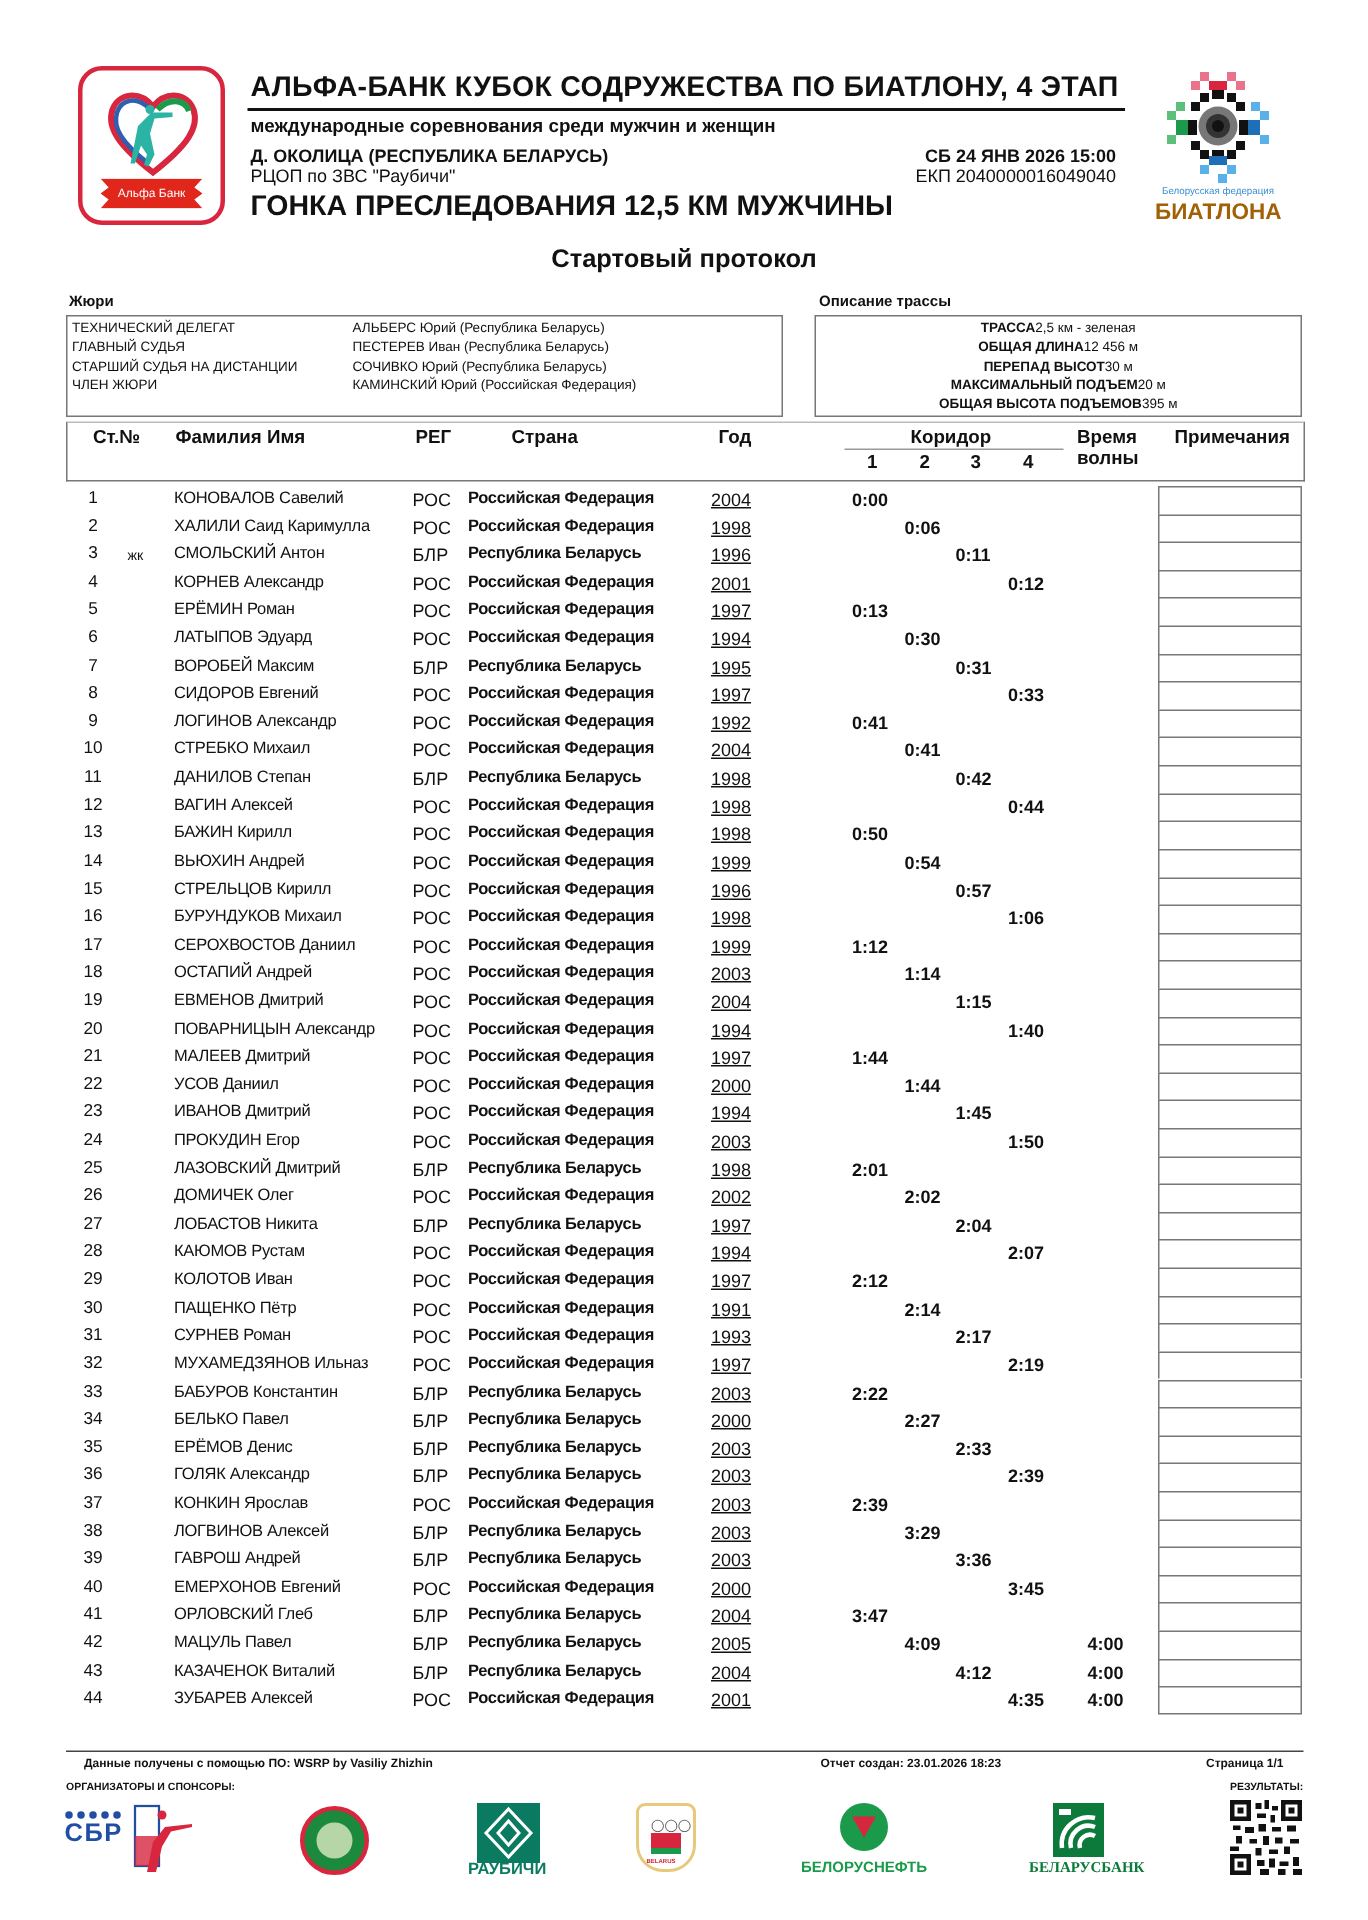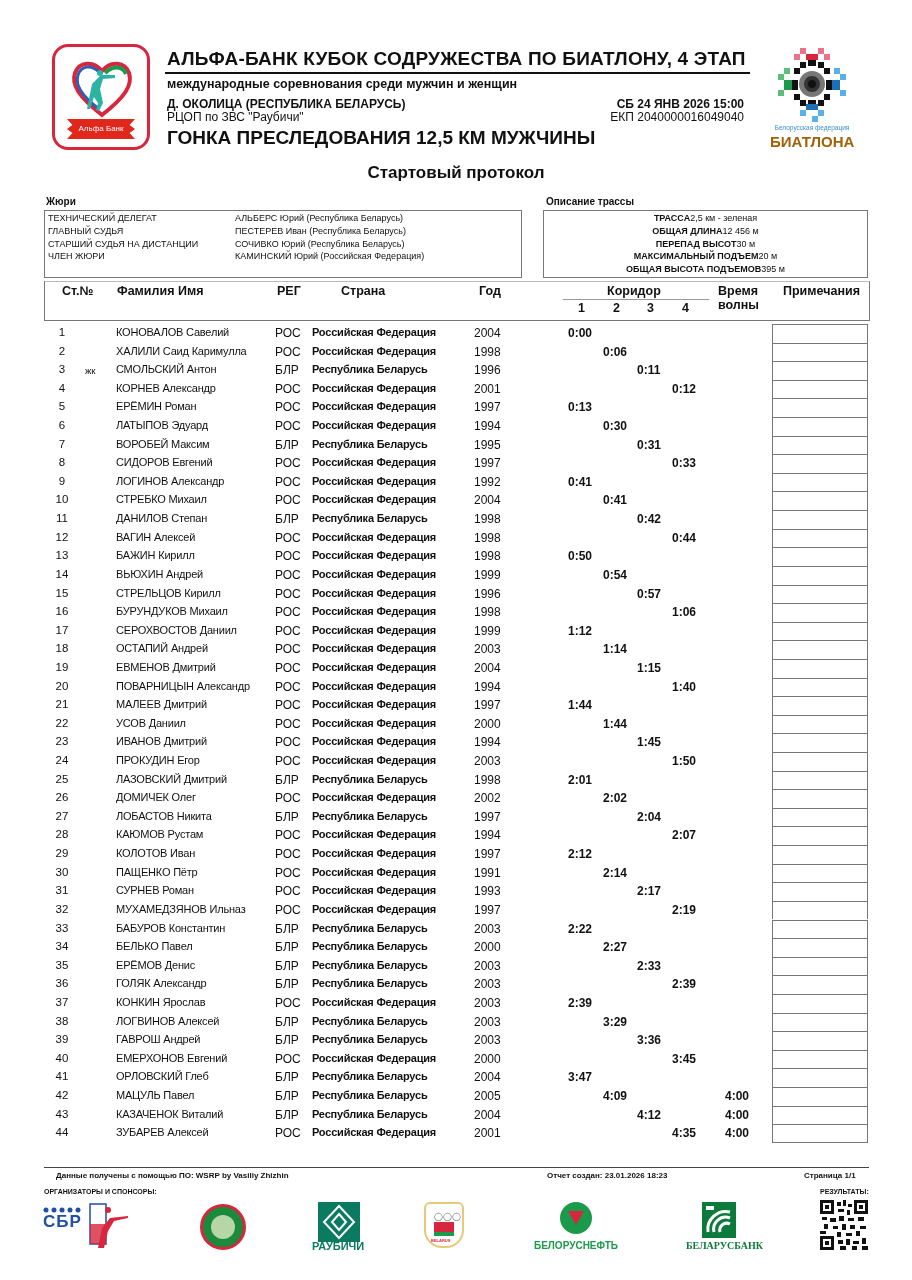--- a/index.html
+++ b/index.html
@@ -43,21 +43,21 @@
 
   
   .rows { left: 0; top: 323px; width: 912px; }
   .row { position: relative; height: 18.62px; font-size: 11.5px; }
   .row > span { position: absolute; top: 3px; white-space: nowrap; }
   .c-bib { left: 50px; width: 24px; text-align: center; }
   .c-mark { left: 85px; font-size: 9.5px; top: 5px !important; }
   .c-name { left: 116px; font-size: 11px; letter-spacing: -0.2px; }
   .c-reg { left: 275px; font-size: 12px; }
   .c-country { left: 312px; font-weight: bold; font-size: 11px; letter-spacing: -0.2px; }
-  .c-year { left: 474px; font-size: 12px; }
+  .c-year { left: 474px; font-size: 12px; text-decoration: underline; }
   .c-t { font-weight: bold; font-size: 12px; }
   .c-t1 { left: 568px; } .c-t2 { left: 603px; } .c-t3 { left: 637px; } .c-t4 { left: 672px; }
   .c-wave { left: 725px; font-weight: bold; font-size: 12px; }
   .note-box { position: absolute; left: 772px; top: 1px; width: 96px; height: 18.6px; border: 1px solid #777; border-bottom: none; box-sizing: border-box; background: #fff; }
   .row:last-child .note-box { border-bottom: 1px solid #777; height: 19px; }
 
   
   .foot-rule { left: 44px; top: 1167px; width: 825px; height: 1px; background: #444; }
   .foot-src { left: 56px; top: 1171px; font-size: 8px; font-weight: bold; }
   .foot-rep { left: 547px; top: 1171px; font-size: 8px; font-weight: bold; }

